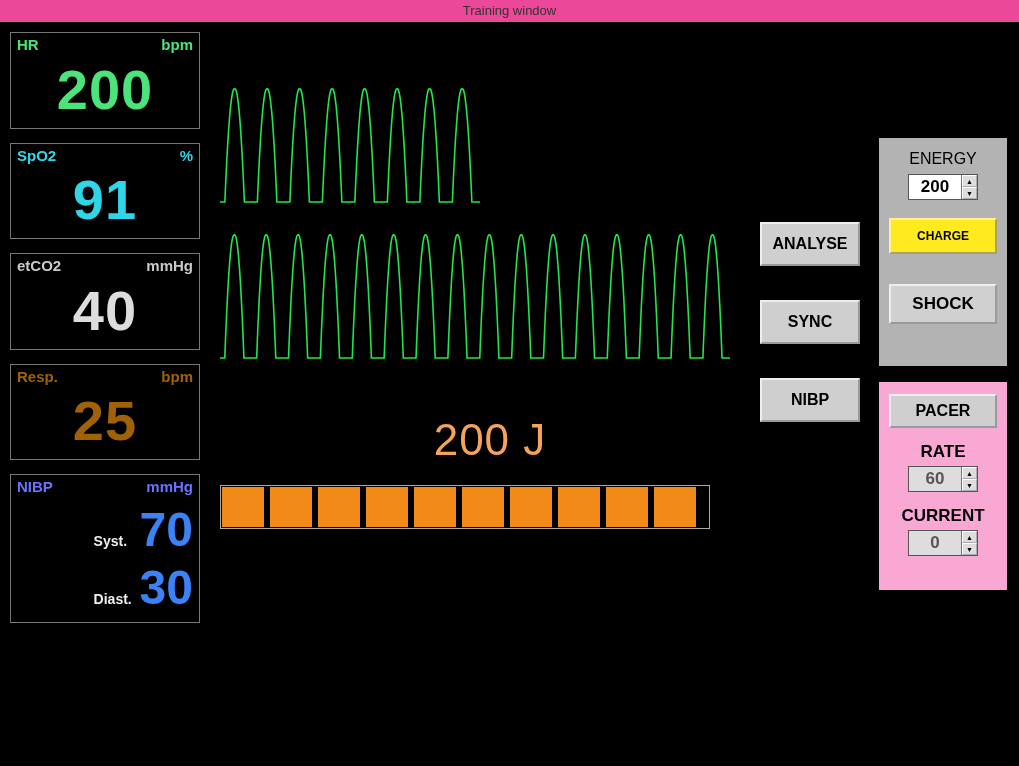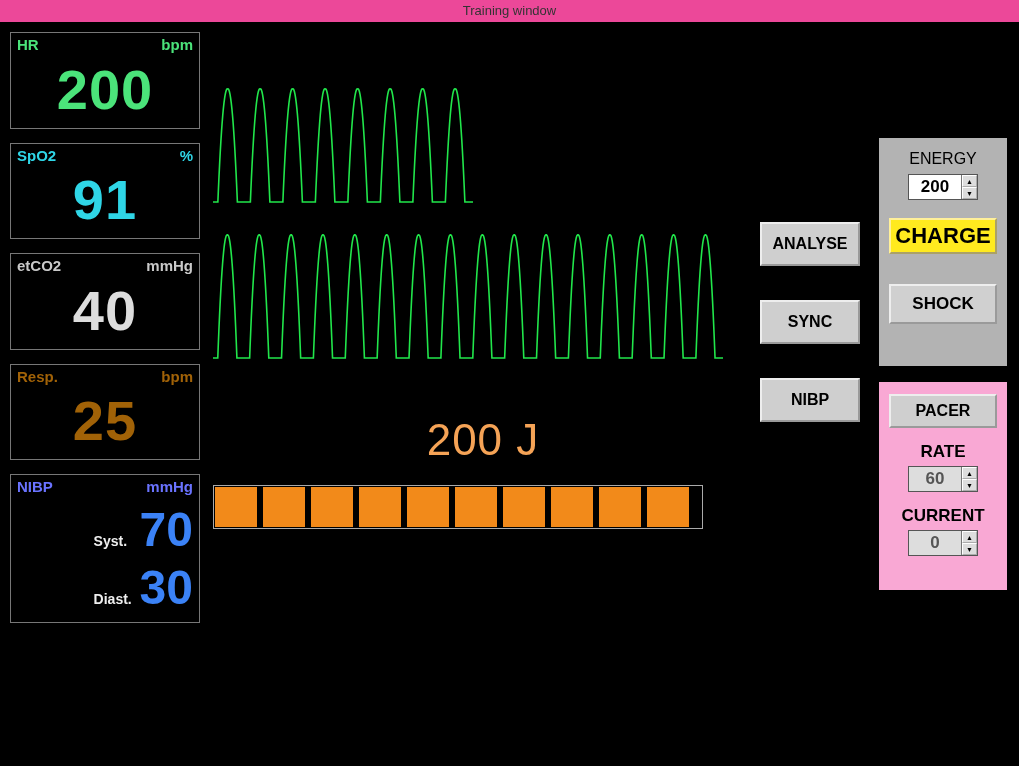--- a/index.html
+++ b/index.html
@@ -76,21 +76,21 @@
   .nibp .subval {
     color: #3b82f6;
     font-size: 48px;
     font-weight: bold;
     line-height: 1;
   }
 
   
   .center {
     position: absolute;
-    left: 213px;
+    left: 220px;
     top: 55px;
     width: 540px;
   }
   svg.waveform {
     display: block;
   }
   .energy-display {
     color: #f5a356;
     font-size: 44px;
     font-weight: 400;
@@ -183,21 +183,21 @@
     border: 1px outset #fff;
     cursor: pointer;
     padding: 0;
   }
   .charge-btn {
     display: block;
     width: 100%;
     height: 36px;
     background: #ffea1f;
     border: 2px outset #fff099;
-    font-size: 22px;
+    font-size: 12px;
     font-weight: bold;
     margin-top: 18px;
     cursor: pointer;
   }
   .shock-btn {
     display: block;
     width: 100%;
     height: 40px;
     background: #d0d0d0;
     border: 2px outset #eee;

